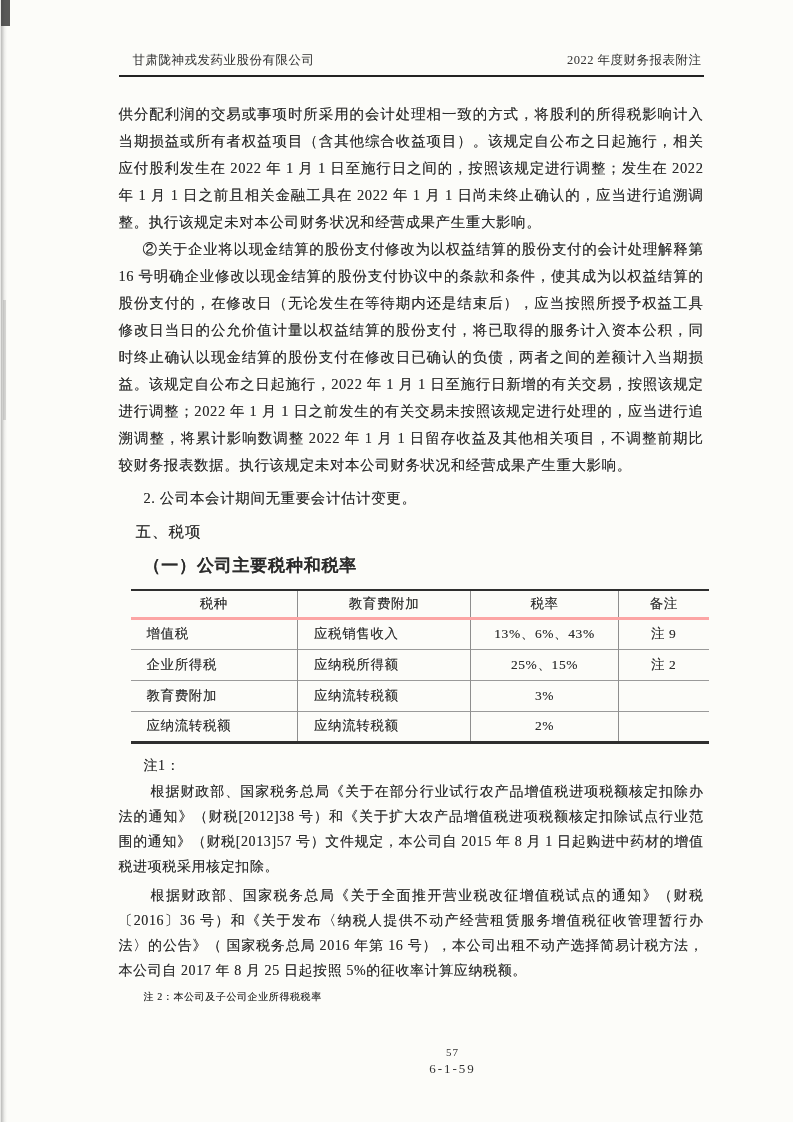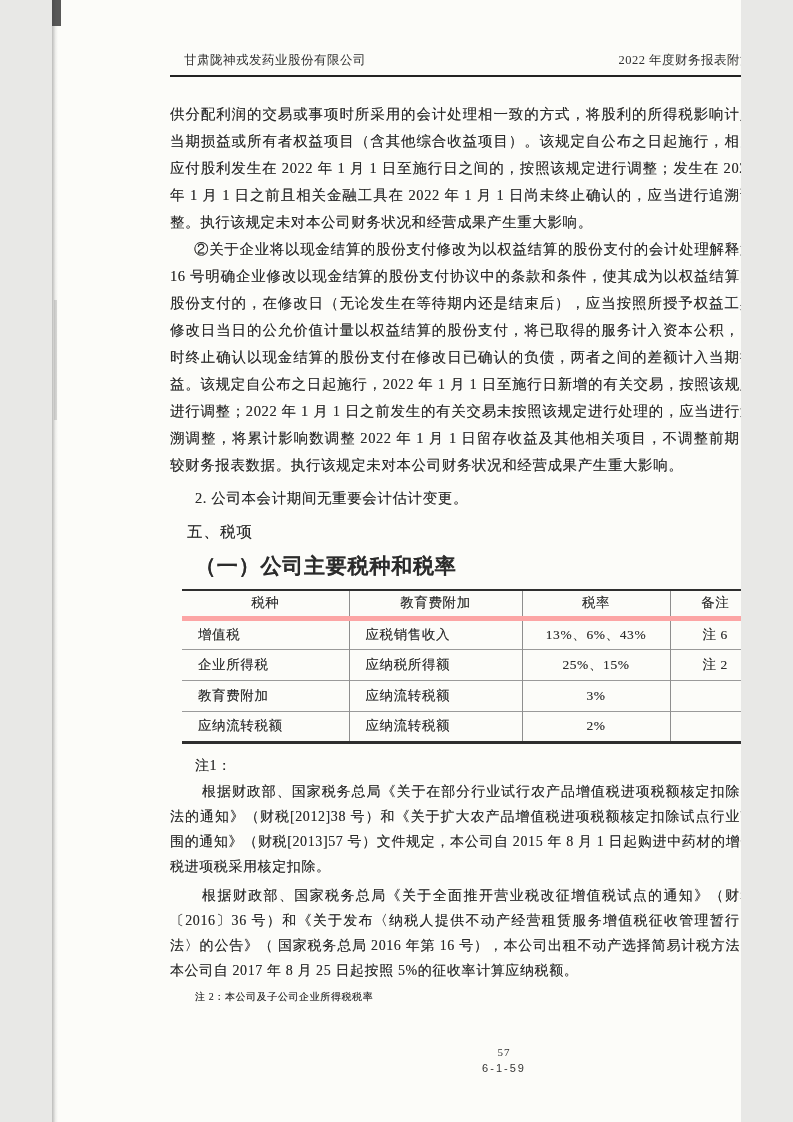--- a/index.html
+++ b/index.html
@@ -1,18 +1,18 @@
 <!DOCTYPE html>
 <html><head>
 <meta charset="utf-8">
 <style>
   html,body{margin:0;padding:0;background:#e8e8e6;}
   .page{
     position:relative;
-    width:689px;height:1122px;
+    width:792px;height:1122px;
     margin:0 auto;
     background:#fcfcf9;
     overflow:hidden;
     font-family:"Liberation Serif","DejaVu Serif",serif;
     color:#2b2b2b;
     -webkit-font-smoothing:antialiased;
   }
   
   .scan-edge{position:absolute;left:0;top:0;width:6px;height:100%;
     background:linear-gradient(to right,rgba(110,110,110,.45),rgba(160,160,160,.15) 60%,transparent);}
@@ -28,47 +28,47 @@
 
   p{margin:0;font-size:14.5px;line-height:27px;letter-spacing:.6px;
     text-align:justify;text-justify:inter-ideograph;
     text-shadow:0 0 .4px rgba(40,40,40,.55);}
   .p1{margin-top:24px;text-indent:0;}
   .p2{text-indent:24px;}
   .p3{margin-top:6px;text-indent:25px;}
 
   .h1{margin-top:7px;margin-left:17px;font-size:15.5px;font-weight:normal;
       letter-spacing:1px;line-height:26px;text-shadow:0 0 .4px rgba(40,40,40,.6);}
-  .h2{margin-top:8px;margin-left:25px;font-size:21px;font-weight:bold;
+  .h2{margin-top:8px;margin-left:25px;font-size:17px;font-weight:bold;
       letter-spacing:.8px;line-height:26px;text-shadow:0 0 .4px rgba(40,40,40,.6);}
 
   table.tax{border-collapse:collapse;table-layout:fixed;
       width:578px;margin:10px 0 0 12px;
       border-top:2px solid #2f2f2f;border-bottom:3px solid #2f2f2f;
       font-size:13.5px;letter-spacing:.6px;color:#2e2e2e;}
   table.tax th,table.tax td{border-right:1px solid #8e8e8e;font-weight:normal;
       overflow:hidden;white-space:nowrap;text-shadow:0 0 .4px rgba(40,40,40,.5);}
   table.tax th:last-child,table.tax td:last-child{border-right:none;}
-  table.tax thead tr{height:28px;border-bottom:5px solid #fca5a5;}
+  table.tax thead tr{height:28px;border-bottom:3px solid #fca5a5;}
   table.tax tbody tr{height:31px;border-bottom:1px solid #9a9a9a;}
   table.tax tbody tr:last-child{border-bottom:none;}
   table.tax th{text-align:center;}
   td.cl{text-align:left;padding-left:16px;}
   td.cc{text-align:center;}
 
   .note-label{margin-top:9px;text-indent:25px;line-height:26px;font-size:14px;}
   .pnote{font-size:14px;line-height:25px;text-indent:32px;}
   .pnote.gap{margin-top:4px;}
   .note2{margin-top:1px;text-indent:25px;font-size:10px;line-height:26px;}
 
   .footer{position:absolute;left:452px;top:1046px;transform:translateX(-50%);
       text-align:center;color:#333;}
   .footer .pg{font-size:11px;line-height:13px;letter-spacing:1px;}
-  .footer .doc{font-size:11px;line-height:19px;letter-spacing:2px;
-      font-family:Liberation Sans, sans-serif;}
+  .footer .doc{font-size:13px;line-height:19px;letter-spacing:2px;
+      font-family:Liberation Serif, serif;}
 </style>
 </head>
 <body>
 
 <div class="page">
   <div class="scan-edge"></div>
   <div class="scan-corner"></div>
   <div class="scan-speck"></div>
 
   <div class="content">
@@ -98,21 +98,21 @@
           <th>教育费附加</th>
           <th>税率</th>
           <th>备注</th>
         </tr>
       </thead>
       <tbody>
         <tr>
           <td class="cl">增值税</td>
           <td class="cl">应税销售收入</td>
           <td class="cc">13%、6%、43%</td>
-          <td class="cc">注 6</td>
+          <td class="cc">注 9</td>
         </tr>
         <tr>
           <td class="cl">企业所得税</td>
           <td class="cl">应纳税所得额</td>
           <td class="cc">25%、15%</td>
           <td class="cc">注 2</td>
         </tr>
         <tr>
           <td class="cl">教育费附加</td>
           <td class="cl">应纳流转税额</td>

